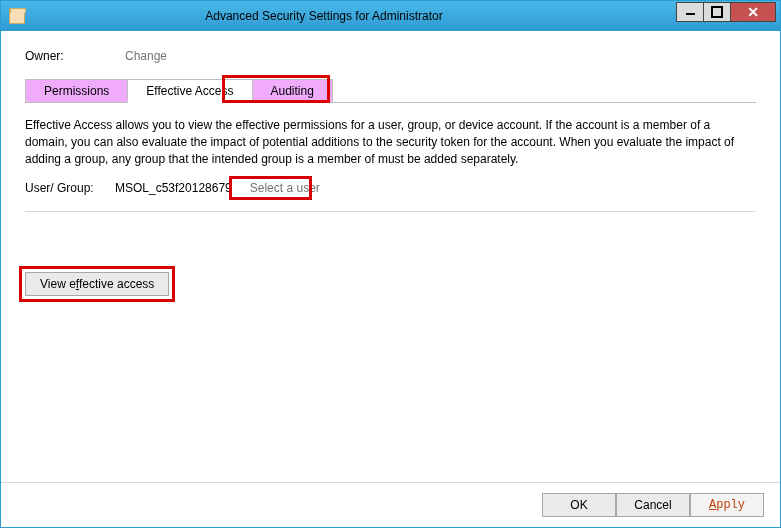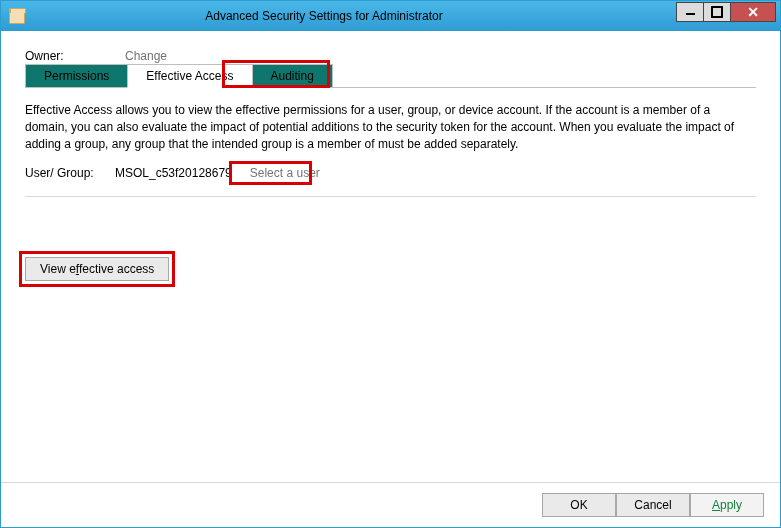--- a/index.html
+++ b/index.html
@@ -92,38 +92,38 @@
   }
   .content {
     flex: 1;
     padding: 18px 24px 0 24px;
     display: flex;
     flex-direction: column;
   }
   .owner-row {
     display: flex;
     align-items: center;
-    margin-bottom: 1px;
+    margin-bottom: 16px;
   }
   .owner-label { width: 90px; }
   .owner-value { }
   .link {
     color: #737373;
     cursor: pointer;
     margin-left: 10px;
   }
   .tabs {
     display: flex;
     border-bottom: 1px solid #bfbfbf;
     margin-bottom: 14px;
   }
   .tab {
     padding: 4px 18px;
     border: 1px solid #bfbfbf;
-    background: #0f766e;
+    background: #f0abfc;
     margin-right: -1px;
     margin-bottom: -1px;
     cursor: pointer;
     position: relative;
   }
   .tab.active {
     background: #fff;
     border-bottom: 1px solid #fff;
     z-index: 2;
   }
@@ -154,21 +154,21 @@
     width: max-content;
   }
   .btn {
     background: #eaeaea;
     border: 1px solid #a7a7a7;
     padding: 4px 14px;
     font-family: inherit;
     font-size: 12px;
     cursor: pointer;
   }
-  .btn:disabled { color: #15803d; cursor: default; background: #f3f3f3; }
+  .btn:disabled { color: #c2410c; cursor: default; background: #f3f3f3; font-family: Liberation Mono, monospace; }
   .highlight-box {
     position: absolute;
     border: 3px solid #d80000;
     pointer-events: none;
   }
   .footer {
     border-top: 1px solid #d9d9d9;
     padding: 10px 16px;
     display: flex;
     justify-content: flex-end;

